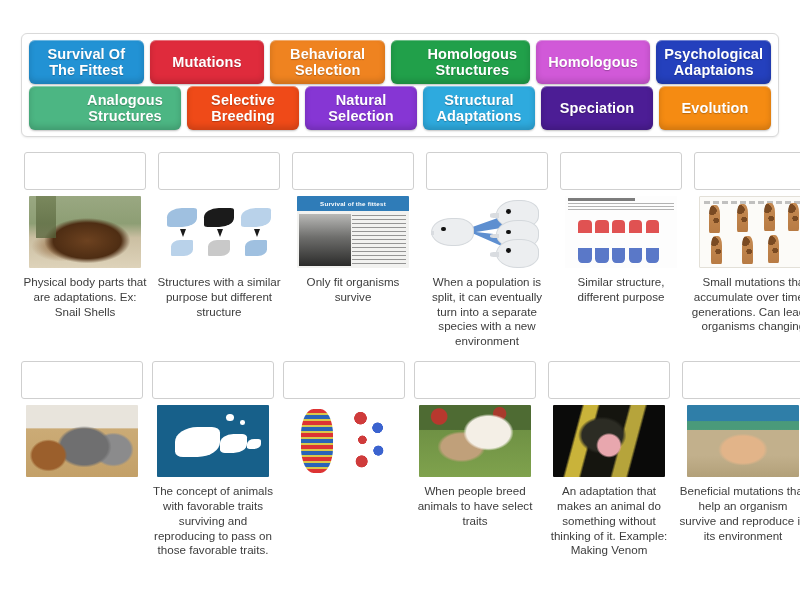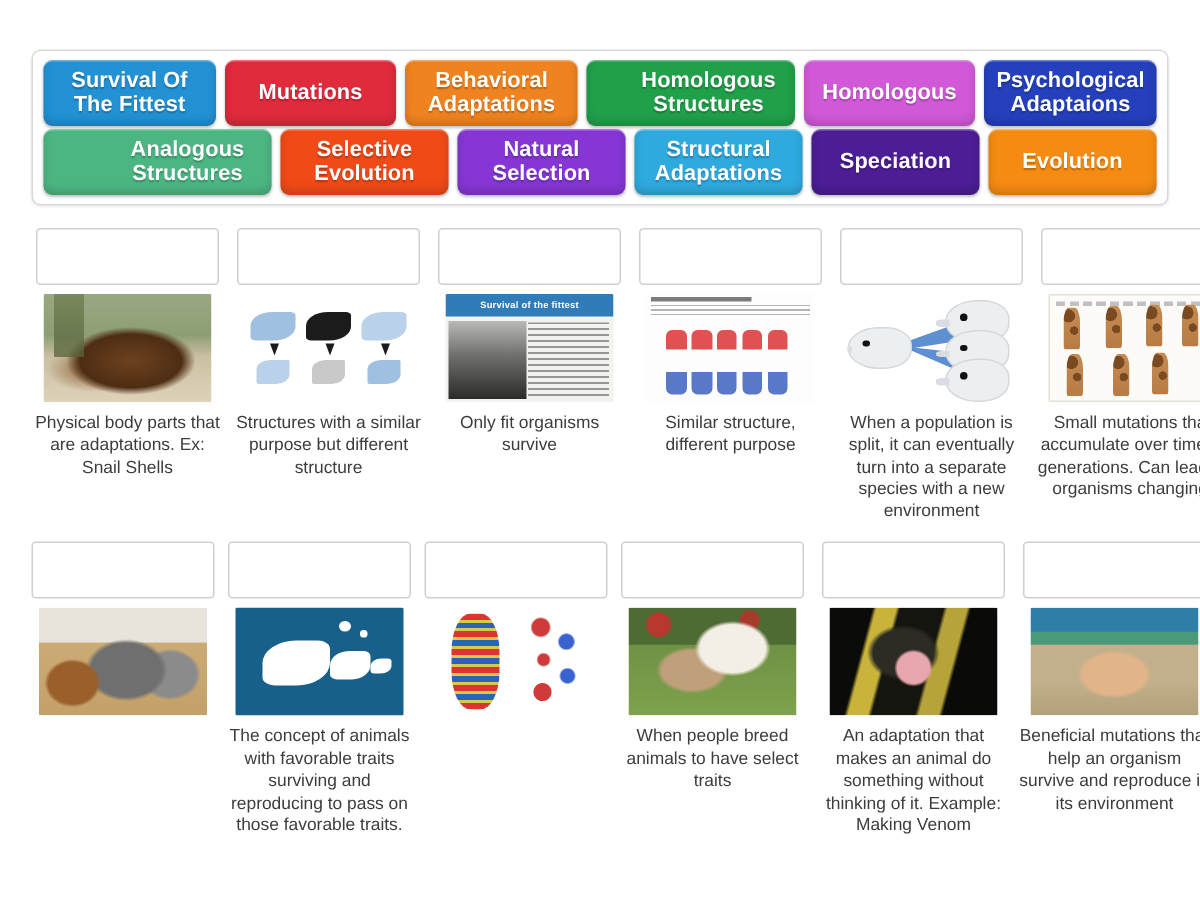--- a/index.html
+++ b/index.html
@@ -277,28 +277,28 @@
 </style>
 </head>
 <body>
 
 <div id="stage">
 
   <div class="tile-bank">
     <div class="tile-row">
       <div class="tile" style="background: rgb(34, 146, 212);">Survival Of The Fittest</div>
       <div class="tile" style="background: rgb(223, 43, 60);">Mutations</div>
-      <div class="tile" style="background: rgb(239, 131, 32);">Behavioral Adaptations</div>
+      <div class="tile" style="background: rgb(239, 131, 32);">Behavioral Selection</div>
       <div class="tile" style="background: rgb(33, 160, 74); padding-left: 28px;">Homologous Structures</div>
       <div class="tile" style="background: rgb(209, 89, 216);">Homologous</div>
       <div class="tile" style="background: rgb(36, 64, 189);">Psychological Adaptaions</div>
     </div>
     <div class="tile-row">
       <div class="tile" style="background: rgb(76, 182, 131); padding-left: 44px;">Analogous Structures</div>
-      <div class="tile" style="background: rgb(239, 74, 24);">Selective Evolution</div>
+      <div class="tile" style="background: rgb(239, 74, 24);">Selective Breeding</div>
       <div class="tile" style="background: rgb(134, 54, 212);">Natural Selection</div>
       <div class="tile" style="background: rgb(46, 170, 222);">Structural Adaptations</div>
       <div class="tile" style="background: #4c1d95;">Speciation</div>
       <div class="tile" style="background: rgb(245, 139, 18);">Evolution</div>
     </div>
   </div>
 
   <div class="answers">
 
     <div class="ans-row">
@@ -345,20 +345,46 @@
             <div class="photo"></div>
             <div class="txt"></div>
           </div>
         </div>
         <div class="ans-caption">Only fit organisms survive</div>
       </div>
 
       <div class="ans-cell">
         <div class="dropzone"></div>
         <div class="ans-img-wrap">
+          <div class="ans-img ph-spec">
+            <div class="fan"></div>
+            <div class="bird" style="left:0%;top:30%">
+                <div class="beak"></div>
+                <div class="eye"></div>
+              </div>
+            <div class="bird" style="left:58%;top:6%">
+                <div class="beak"></div>
+                <div class="eye"></div>
+              </div>
+            <div class="bird" style="left:58%;top:34%">
+                <div class="beak"></div>
+                <div class="eye"></div>
+              </div>
+            <div class="bird" style="left:58%;top:60%">
+                <div class="beak"></div>
+                <div class="eye"></div>
+              </div>
+          </div>
+        </div>
+        <div class="ans-caption">When a population is split, it can eventually turn into a separate species with a new environment</div>
+      </div>
+
+      <div class="ans-cell">
+        <div class="dropzone"></div>
+        <div class="ans-img-wrap">
           <div class="ans-img ph-homo">
             <div class="hdr"></div>
               <div class="lines"></div>
             <div class="limb" style="left:12%">
                 <b></b>
                 <i></i>
               </div>
             <div class="limb" style="left:27%">
                 <b></b>
                 <i></i>
@@ -371,46 +397,20 @@
                 <b></b>
                 <i></i>
               </div>
             <div class="limb" style="left:72%">
                 <b></b>
                 <i></i>
               </div>
           </div>
         </div>
         <div class="ans-caption">Similar structure, different purpose</div>
-      </div>
-
-      <div class="ans-cell">
-        <div class="dropzone"></div>
-        <div class="ans-img-wrap">
-          <div class="ans-img ph-spec">
-            <div class="fan"></div>
-            <div class="bird" style="left:0%;top:30%">
-                <div class="beak"></div>
-                <div class="eye"></div>
-              </div>
-            <div class="bird" style="left:58%;top:6%">
-                <div class="beak"></div>
-                <div class="eye"></div>
-              </div>
-            <div class="bird" style="left:58%;top:34%">
-                <div class="beak"></div>
-                <div class="eye"></div>
-              </div>
-            <div class="bird" style="left:58%;top:60%">
-                <div class="beak"></div>
-                <div class="eye"></div>
-              </div>
-          </div>
-        </div>
-        <div class="ans-caption">When a population is split, it can eventually turn into a separate species with a new environment</div>
       </div>
 
       <div class="ans-cell">
         <div class="dropzone"></div>
         <div class="ans-img-wrap">
           <div class="ans-img ph-giraffe">
             <div class="gl"></div>
             <div class="g" style="left:8%;top:12%"></div>
             <div class="g" style="left:34%;top:10%"></div>
             <div class="g" style="left:58%;top:9%"></div>

